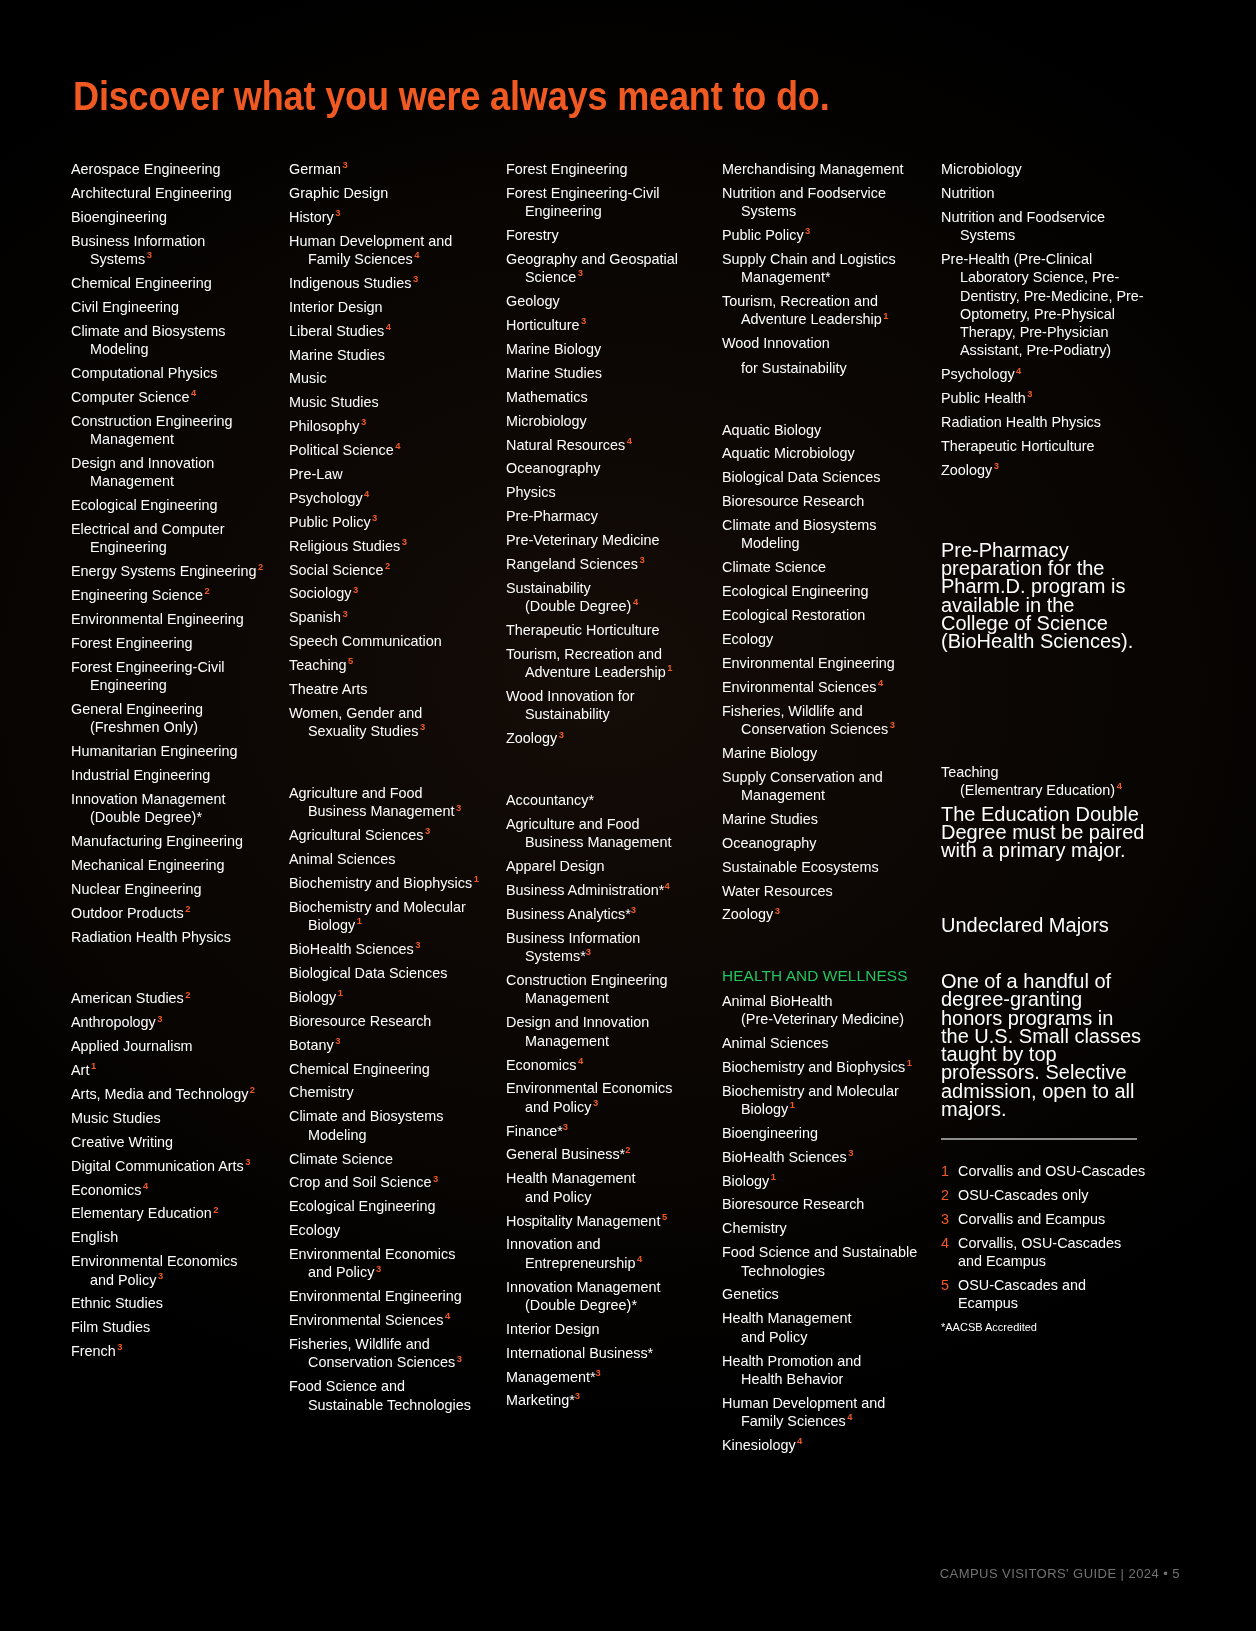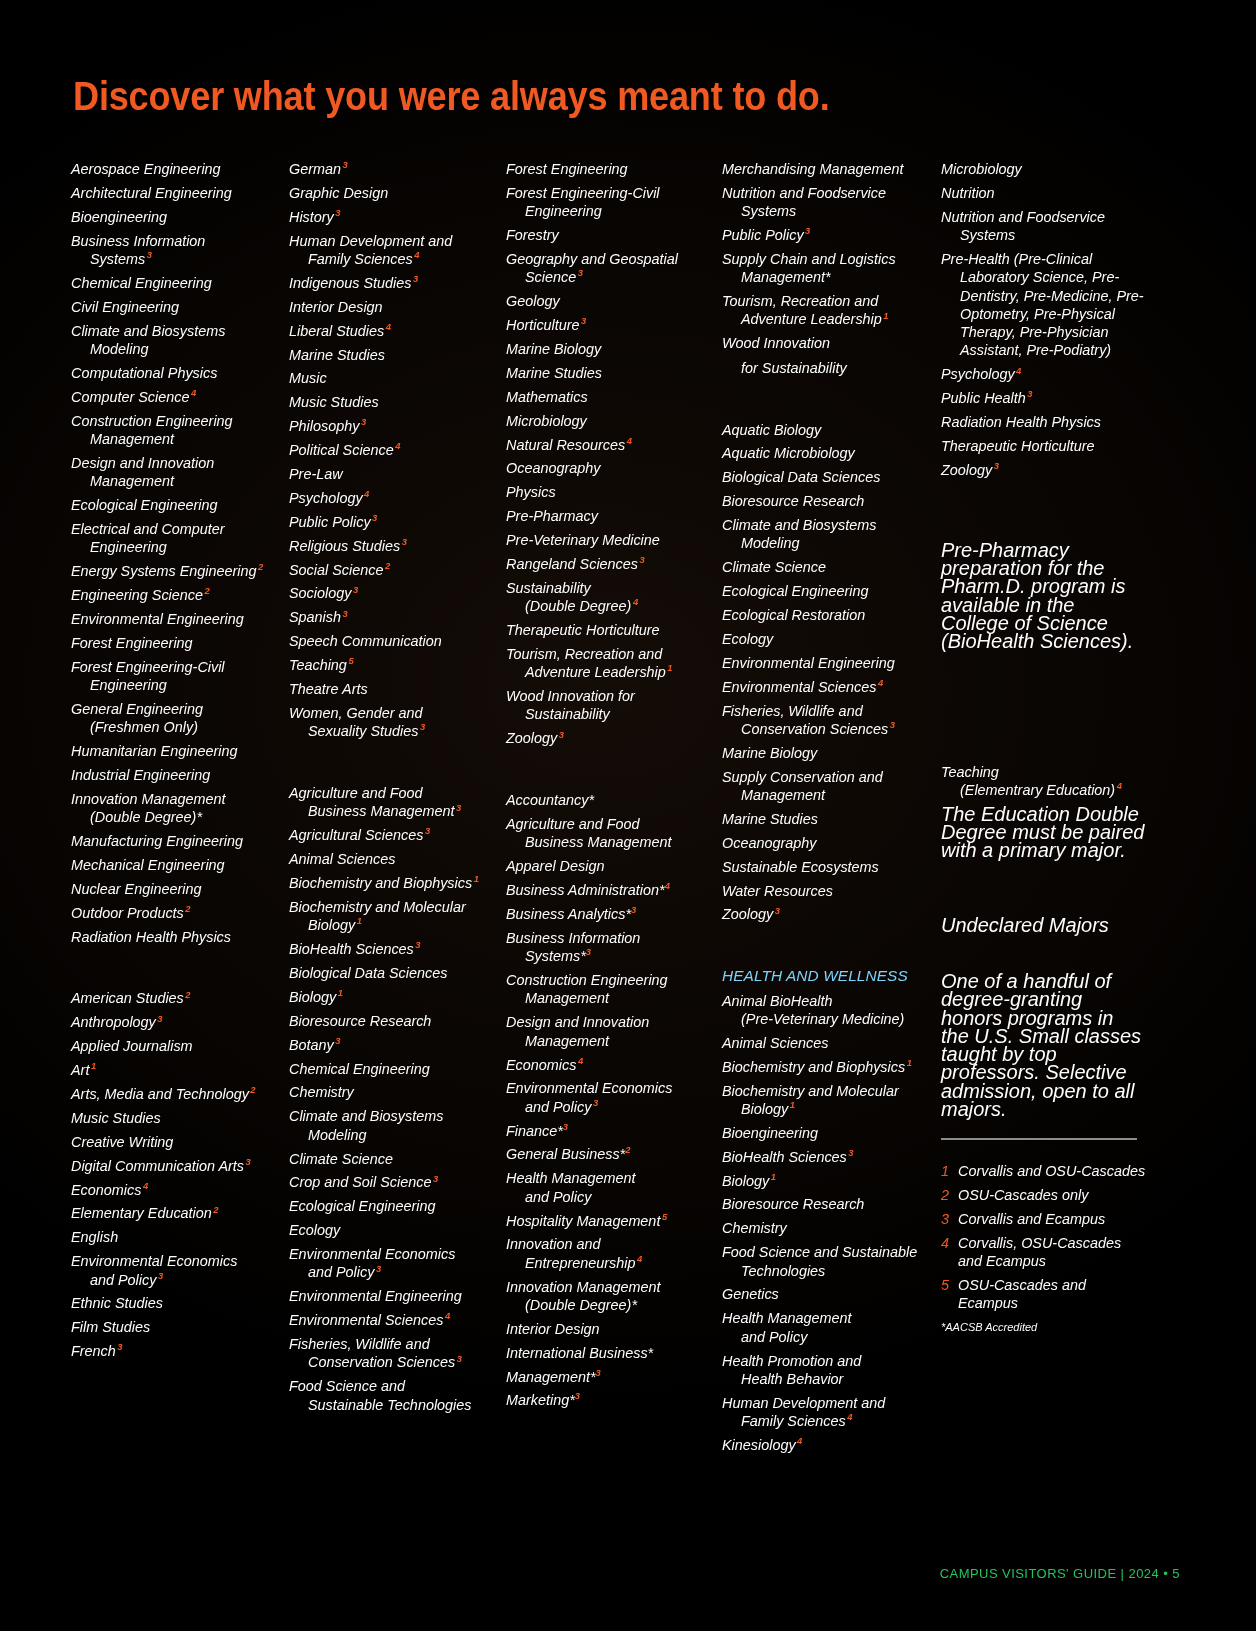--- a/index.html
+++ b/index.html
@@ -42,21 +42,20 @@
     white-space: nowrap;
   }
 
   
   .cols {
     position: absolute;
     left: 0;
     top: 0;
     width: 1256px;
     height: 1631px;
-    font-style: italic;
   }
   .col {
     position: absolute;
     top: 160px;
     font-size: 14.4px;
     line-height: 18.3px;
   }
   .col1 { left: 71px;  width: 210px; }
   .col2 { left: 289px; width: 205px; }
   .col3 { left: 506px; width: 205px; }
@@ -83,21 +82,21 @@
     color: #f05a22;
     font-size: 9.4px;
     vertical-align: super;
     line-height: 0;
     padding-left: 1.5px;
     font-weight: 600;
   }
   sup.tight { padding-left: 0; }
 
   .sect-head {
-    color: #7dd3fc;
+    color: #22c55e;
     font-size: 15.4px;
     letter-spacing: 0.1px;
     margin: 0 0 6px 0;
     font-weight: 400;
   }
 
   .note {
     font-size: 20px;
     line-height: 18.3px;
     margin: 0;
@@ -129,21 +128,21 @@
     margin-top: 2px;
   }
 
   
   .footer {
     position: absolute;
     right: 76px;
     bottom: 50px;
     font-size: 13px;
     letter-spacing: 0.45px;
-    color: #22c55e;
+    color: #737373;
     white-space: nowrap;
   }
 </style>
 </head>
 <body>
 
 <div class="page"></div>
 
 <div class="headline">Discover what you were always meant to do.</div>
 

